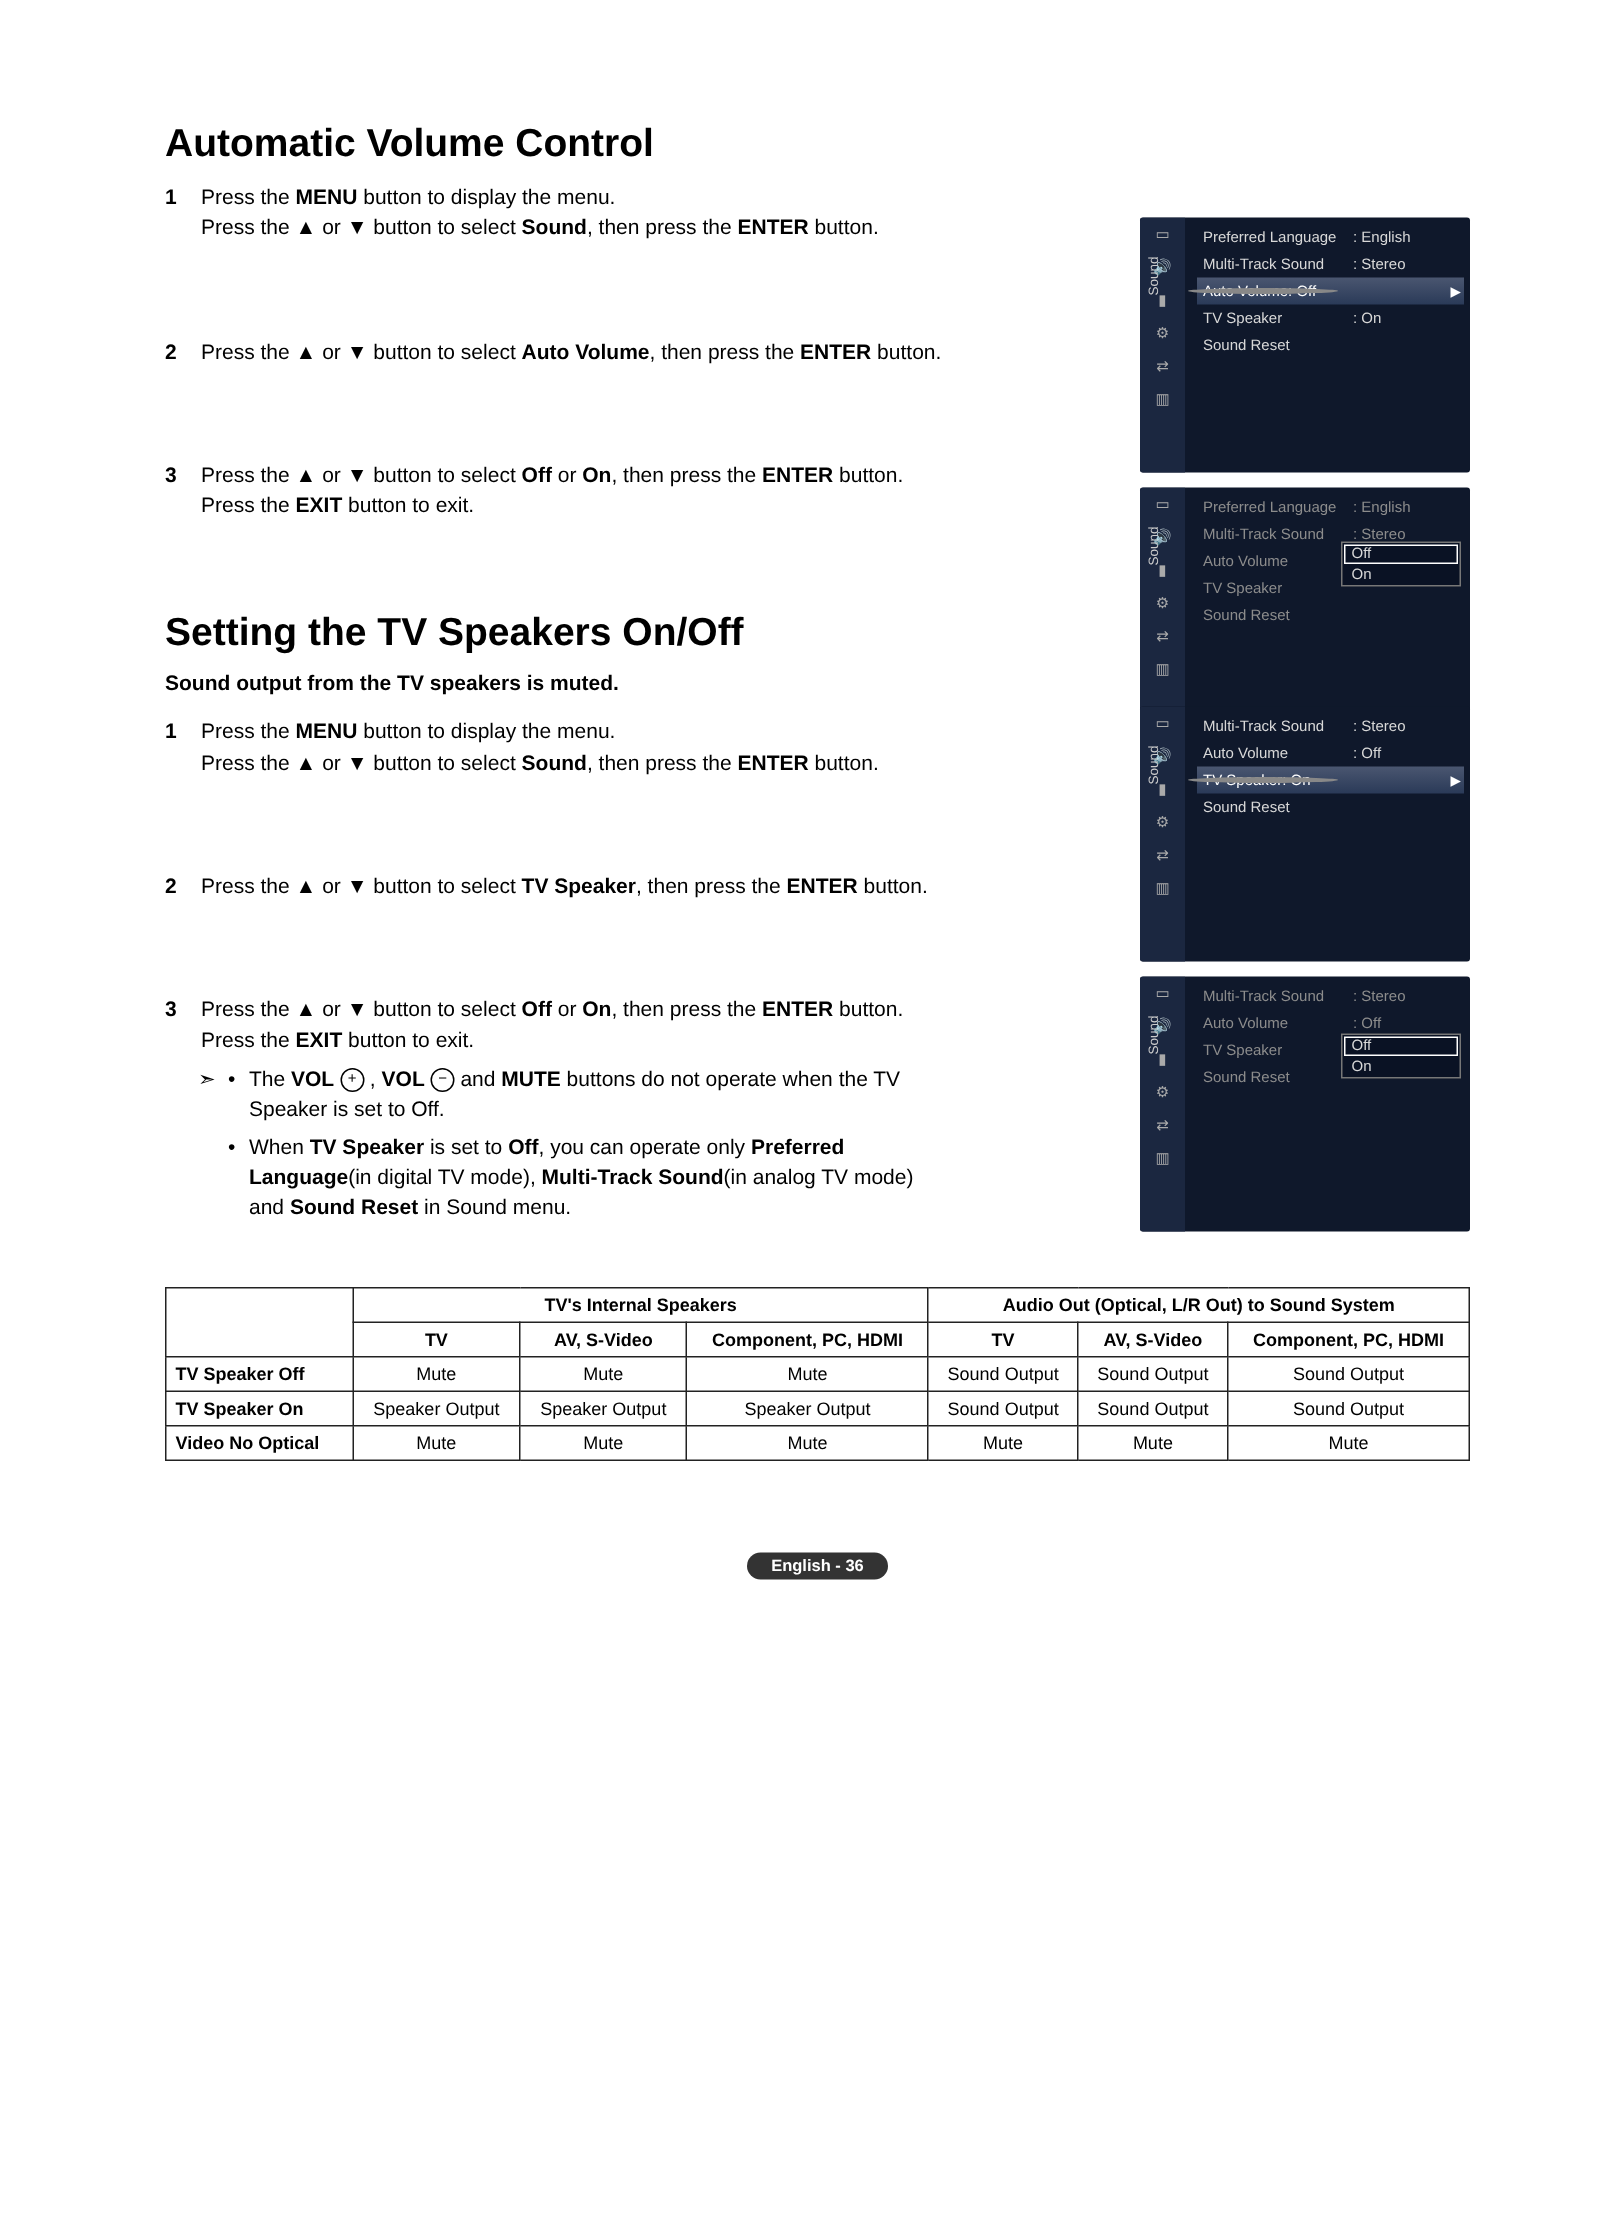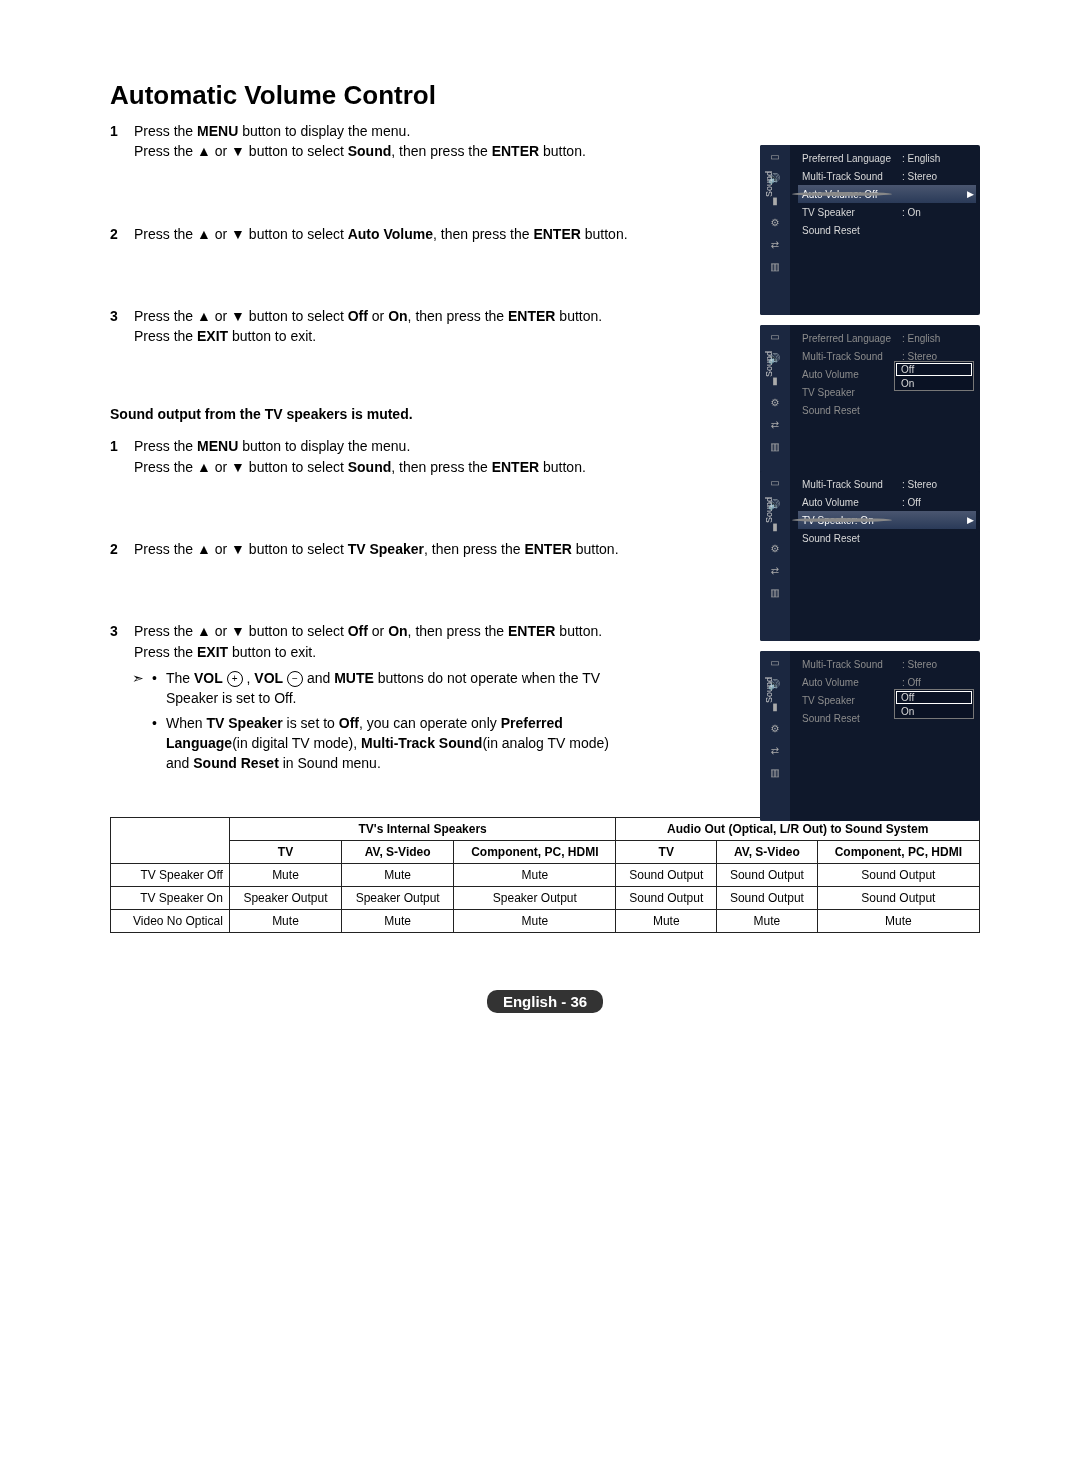--- a/index.html
+++ b/index.html
@@ -163,29 +163,29 @@
     width: 100%;
     font-size: 12px;
     margin-top: 30px;
   }
   table.matrix th, table.matrix td {
     border: 1px solid #222;
     padding: 4px 6px;
     text-align: center;
   }
   table.matrix th { font-weight: bold; }
-  table.matrix .rowhead { font-weight: normal; text-align: right; }
+  table.matrix .rowhead { font-weight: bold; text-align: left; }
   .page-foot {
     text-align: center;
     margin-top: 60px;
   }
   .page-foot span {
     background: #333;
     color: #fff;
-    font-size: 15px;
+    font-size: 11px;
     padding: 3px 16px;
     border-radius: 10px;
     font-weight: bold;
   }
   .arrow-dot{
     width:4px;height:4px;background:#888;border-radius:50%;
     position:absolute; left:-6px; top:50%; transform:translateY(-50%);
   }
 </style>
 </head>
@@ -291,20 +291,21 @@
       </div>
       <div class="osd-popup">
         <div class="popsel">Off</div>
         <div>On</div>
       </div>
     </div>
   </div>
 </div>
 
 <div class="section" style="margin-top:60px">
+  <h1>Setting the TV Speakers On/Off</h1>
   <div class="subtitle">Sound output from the TV speakers is muted.</div>
 
   <div class="instructions">
     <div class="step">
       <div class="step-num">1</div>
       <div class="step-body">
         <span>Press the </span><b>MENU</b><span> button to display the menu.</span><br>
         <span>Press the ▲ or ▼ button to select </span><b>Sound</b><span>, then press the </span><b>ENTER</b><span> button.</span>
       </div>
     </div>

